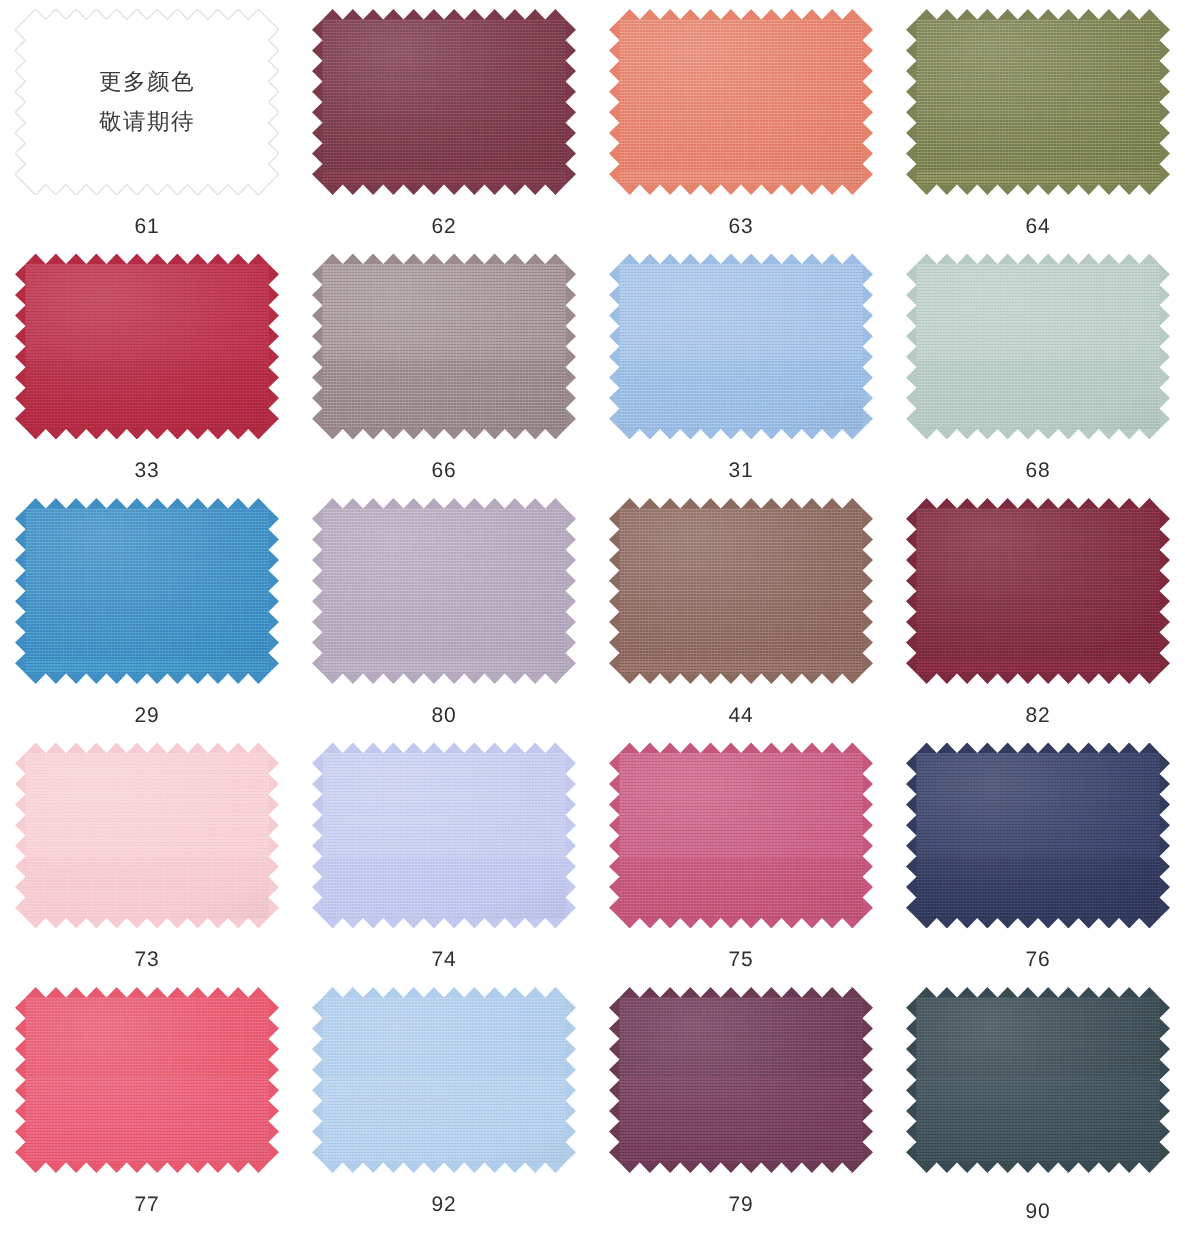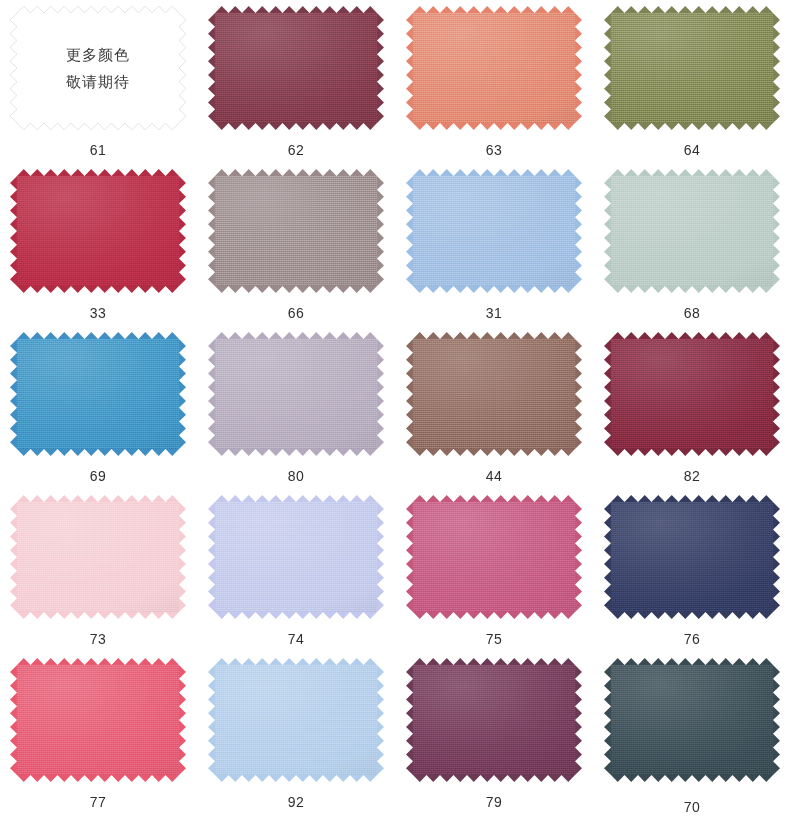--- a/index.html
+++ b/index.html
@@ -214,21 +214,21 @@
         <div class="swatch-label">68</div>
       </div>
       <div class="swatch-cell">
         <div class="chip-wrap">
           <svg class="chip-svg" viewBox="0 0 176 124">
             <path d="M 7 7 L 13.75 0 L 20.5 7 L 27.25 0 L 34 7 L 40.75 0 L 47.5 7 L 54.25 0 L 61 7 L 67.75 0 L 74.5 7 L 81.25 0 L 88 7 L 94.75 0 L 101.5 7 L 108.25 0 L 115 7 L 121.75 0 L 128.5 7 L 135.25 0 L 142 7 L 148.75 0 L 155.5 7 L 162.25 0 L 169 7 L 176 13.875 L 169 20.75 L 176 27.625 L 169 34.5 L 176 41.375 L 169 48.25 L 176 55.125 L 169 62 L 176 68.875 L 169 75.75 L 176 82.625 L 169 89.5 L 176 96.375 L 169 103.25 L 176 110.125 L 169 117 L 162.25 124 L 155.5 117 L 148.75 124 L 142 117 L 135.25 124 L 128.5 117 L 121.75 124 L 115 117 L 108.25 124 L 101.5 117 L 94.75 124 L 88 117 L 81.25 124 L 74.5 117 L 67.75 124 L 61 117 L 54.25 124 L 47.5 117 L 40.75 124 L 34 117 L 27.25 124 L 20.5 117 L 13.75 124 L 7 117 L 0 110.125 L 7 103.25 L 0 96.375 L 7 89.5 L 0 82.625 L 7 75.75 L 0 68.875 L 7 62 L 0 55.125 L 7 48.25 L 0 41.375 L 7 34.5 L 0 27.625 L 7 20.75 L 0 13.875 L 7 7 Z" fill="#3f8fc4"></path>
           </svg>
           <div class="chip-texture" style="clip-path: polygon(3.9% 5.6%, 96.1% 5.6%, 96.1% 94.4%, 3.9% 94.4%);"></div>
           <div class="chip-sheen" style="clip-path: polygon(3.9% 5.6%, 96.1% 5.6%, 96.1% 94.4%, 3.9% 94.4%);"></div>
         </div>
-        <div class="swatch-label">69</div>
+        <div class="swatch-label">29</div>
       </div>
       <div class="swatch-cell">
         <div class="chip-wrap">
           <svg class="chip-svg" viewBox="0 0 176 124">
             <path d="M 7 7 L 13.75 0 L 20.5 7 L 27.25 0 L 34 7 L 40.75 0 L 47.5 7 L 54.25 0 L 61 7 L 67.75 0 L 74.5 7 L 81.25 0 L 88 7 L 94.75 0 L 101.5 7 L 108.25 0 L 115 7 L 121.75 0 L 128.5 7 L 135.25 0 L 142 7 L 148.75 0 L 155.5 7 L 162.25 0 L 169 7 L 176 13.875 L 169 20.75 L 176 27.625 L 169 34.5 L 176 41.375 L 169 48.25 L 176 55.125 L 169 62 L 176 68.875 L 169 75.75 L 176 82.625 L 169 89.5 L 176 96.375 L 169 103.25 L 176 110.125 L 169 117 L 162.25 124 L 155.5 117 L 148.75 124 L 142 117 L 135.25 124 L 128.5 117 L 121.75 124 L 115 117 L 108.25 124 L 101.5 117 L 94.75 124 L 88 117 L 81.25 124 L 74.5 117 L 67.75 124 L 61 117 L 54.25 124 L 47.5 117 L 40.75 124 L 34 117 L 27.25 124 L 20.5 117 L 13.75 124 L 7 117 L 0 110.125 L 7 103.25 L 0 96.375 L 7 89.5 L 0 82.625 L 7 75.75 L 0 68.875 L 7 62 L 0 55.125 L 7 48.25 L 0 41.375 L 7 34.5 L 0 27.625 L 7 20.75 L 0 13.875 L 7 7 Z" fill="#b4a9bd"></path>
           </svg>
           <div class="chip-texture" style="clip-path: polygon(3.9% 5.6%, 96.1% 5.6%, 96.1% 94.4%, 3.9% 94.4%);"></div>
           <div class="chip-sheen" style="clip-path: polygon(3.9% 5.6%, 96.1% 5.6%, 96.1% 94.4%, 3.9% 94.4%);"></div>
         </div>
         <div class="swatch-label">80</div>
@@ -324,16 +324,16 @@
         <div class="swatch-label">79</div>
       </div>
       <div class="swatch-cell">
         <div class="chip-wrap">
           <svg class="chip-svg" viewBox="0 0 176 124">
             <path d="M 7 7 L 13.75 0 L 20.5 7 L 27.25 0 L 34 7 L 40.75 0 L 47.5 7 L 54.25 0 L 61 7 L 67.75 0 L 74.5 7 L 81.25 0 L 88 7 L 94.75 0 L 101.5 7 L 108.25 0 L 115 7 L 121.75 0 L 128.5 7 L 135.25 0 L 142 7 L 148.75 0 L 155.5 7 L 162.25 0 L 169 7 L 176 13.875 L 169 20.75 L 176 27.625 L 169 34.5 L 176 41.375 L 169 48.25 L 176 55.125 L 169 62 L 176 68.875 L 169 75.75 L 176 82.625 L 169 89.5 L 176 96.375 L 169 103.25 L 176 110.125 L 169 117 L 162.25 124 L 155.5 117 L 148.75 124 L 142 117 L 135.25 124 L 128.5 117 L 121.75 124 L 115 117 L 108.25 124 L 101.5 117 L 94.75 124 L 88 117 L 81.25 124 L 74.5 117 L 67.75 124 L 61 117 L 54.25 124 L 47.5 117 L 40.75 124 L 34 117 L 27.25 124 L 20.5 117 L 13.75 124 L 7 117 L 0 110.125 L 7 103.25 L 0 96.375 L 7 89.5 L 0 82.625 L 7 75.75 L 0 68.875 L 7 62 L 0 55.125 L 7 48.25 L 0 41.375 L 7 34.5 L 0 27.625 L 7 20.75 L 0 13.875 L 7 7 Z" fill="#3a4a52"></path>
           </svg>
           <div class="chip-texture" style="clip-path: polygon(3.9% 5.6%, 96.1% 5.6%, 96.1% 94.4%, 3.9% 94.4%);"></div>
           <div class="chip-sheen" style="clip-path: polygon(3.9% 5.6%, 96.1% 5.6%, 96.1% 94.4%, 3.9% 94.4%);"></div>
         </div>
-        <div class="swatch-label low">70</div>
+        <div class="swatch-label low">90</div>
       </div>
     </div>
 </div>
 
 </body></html>

